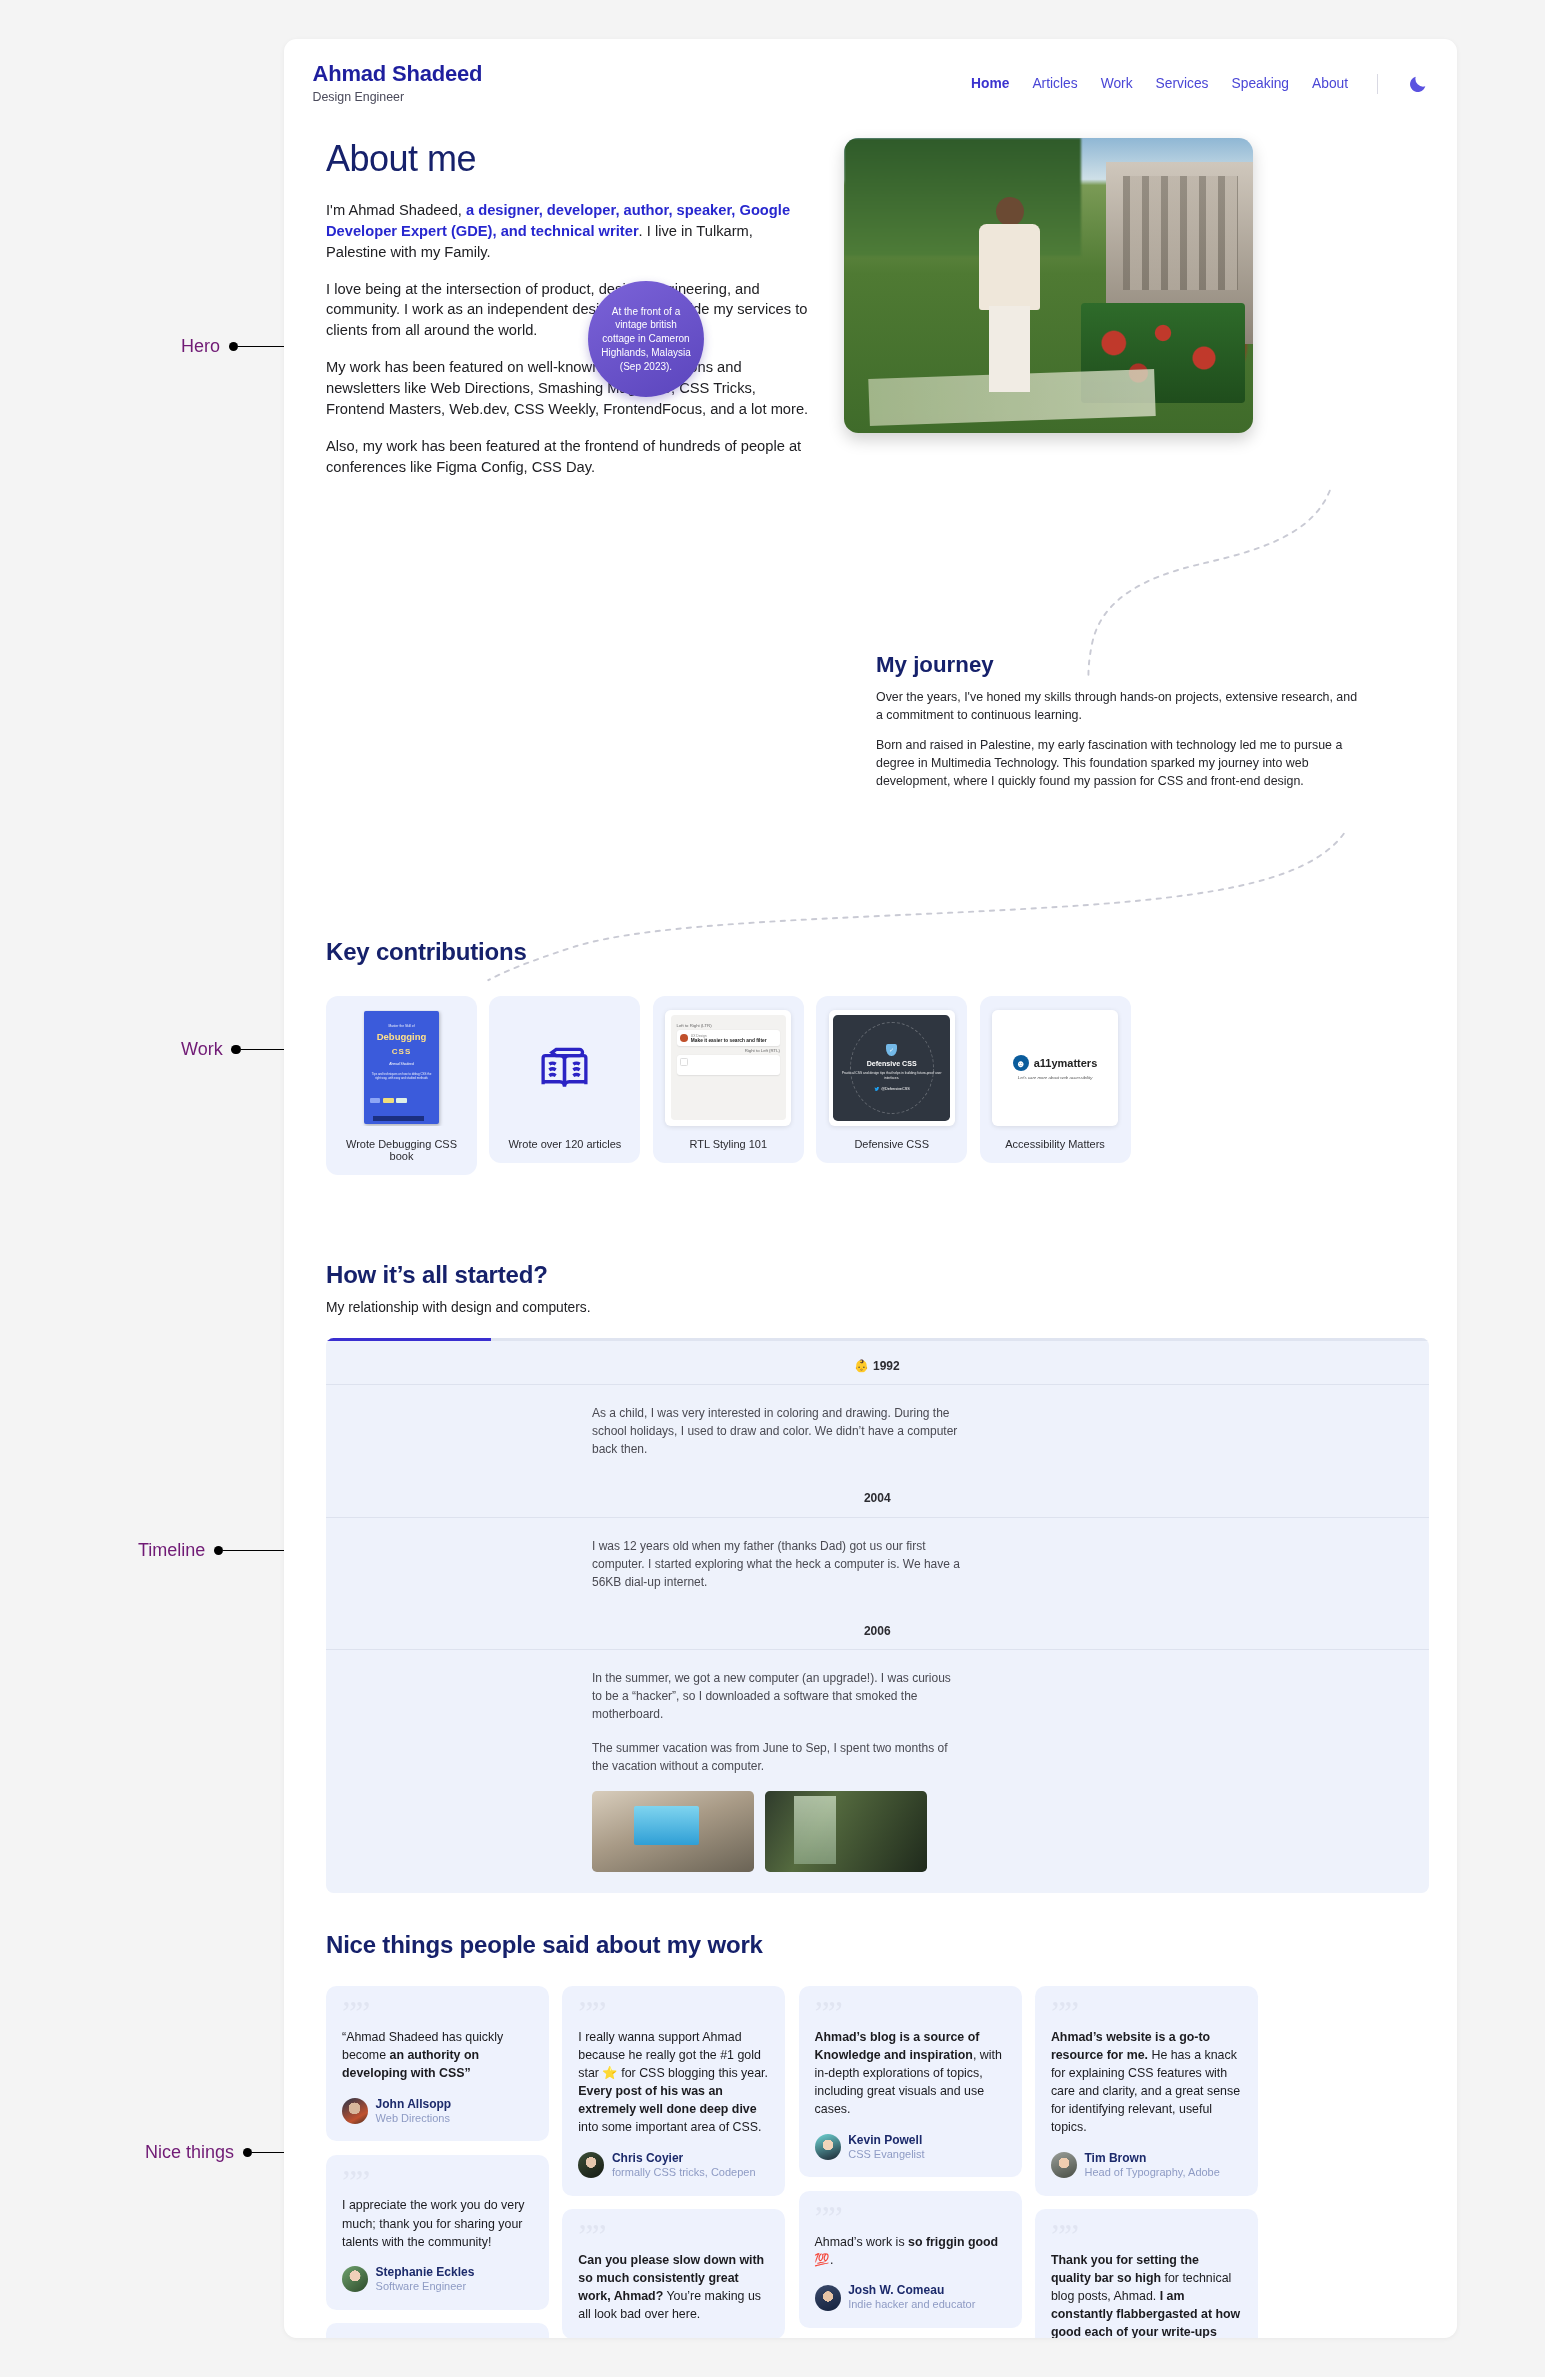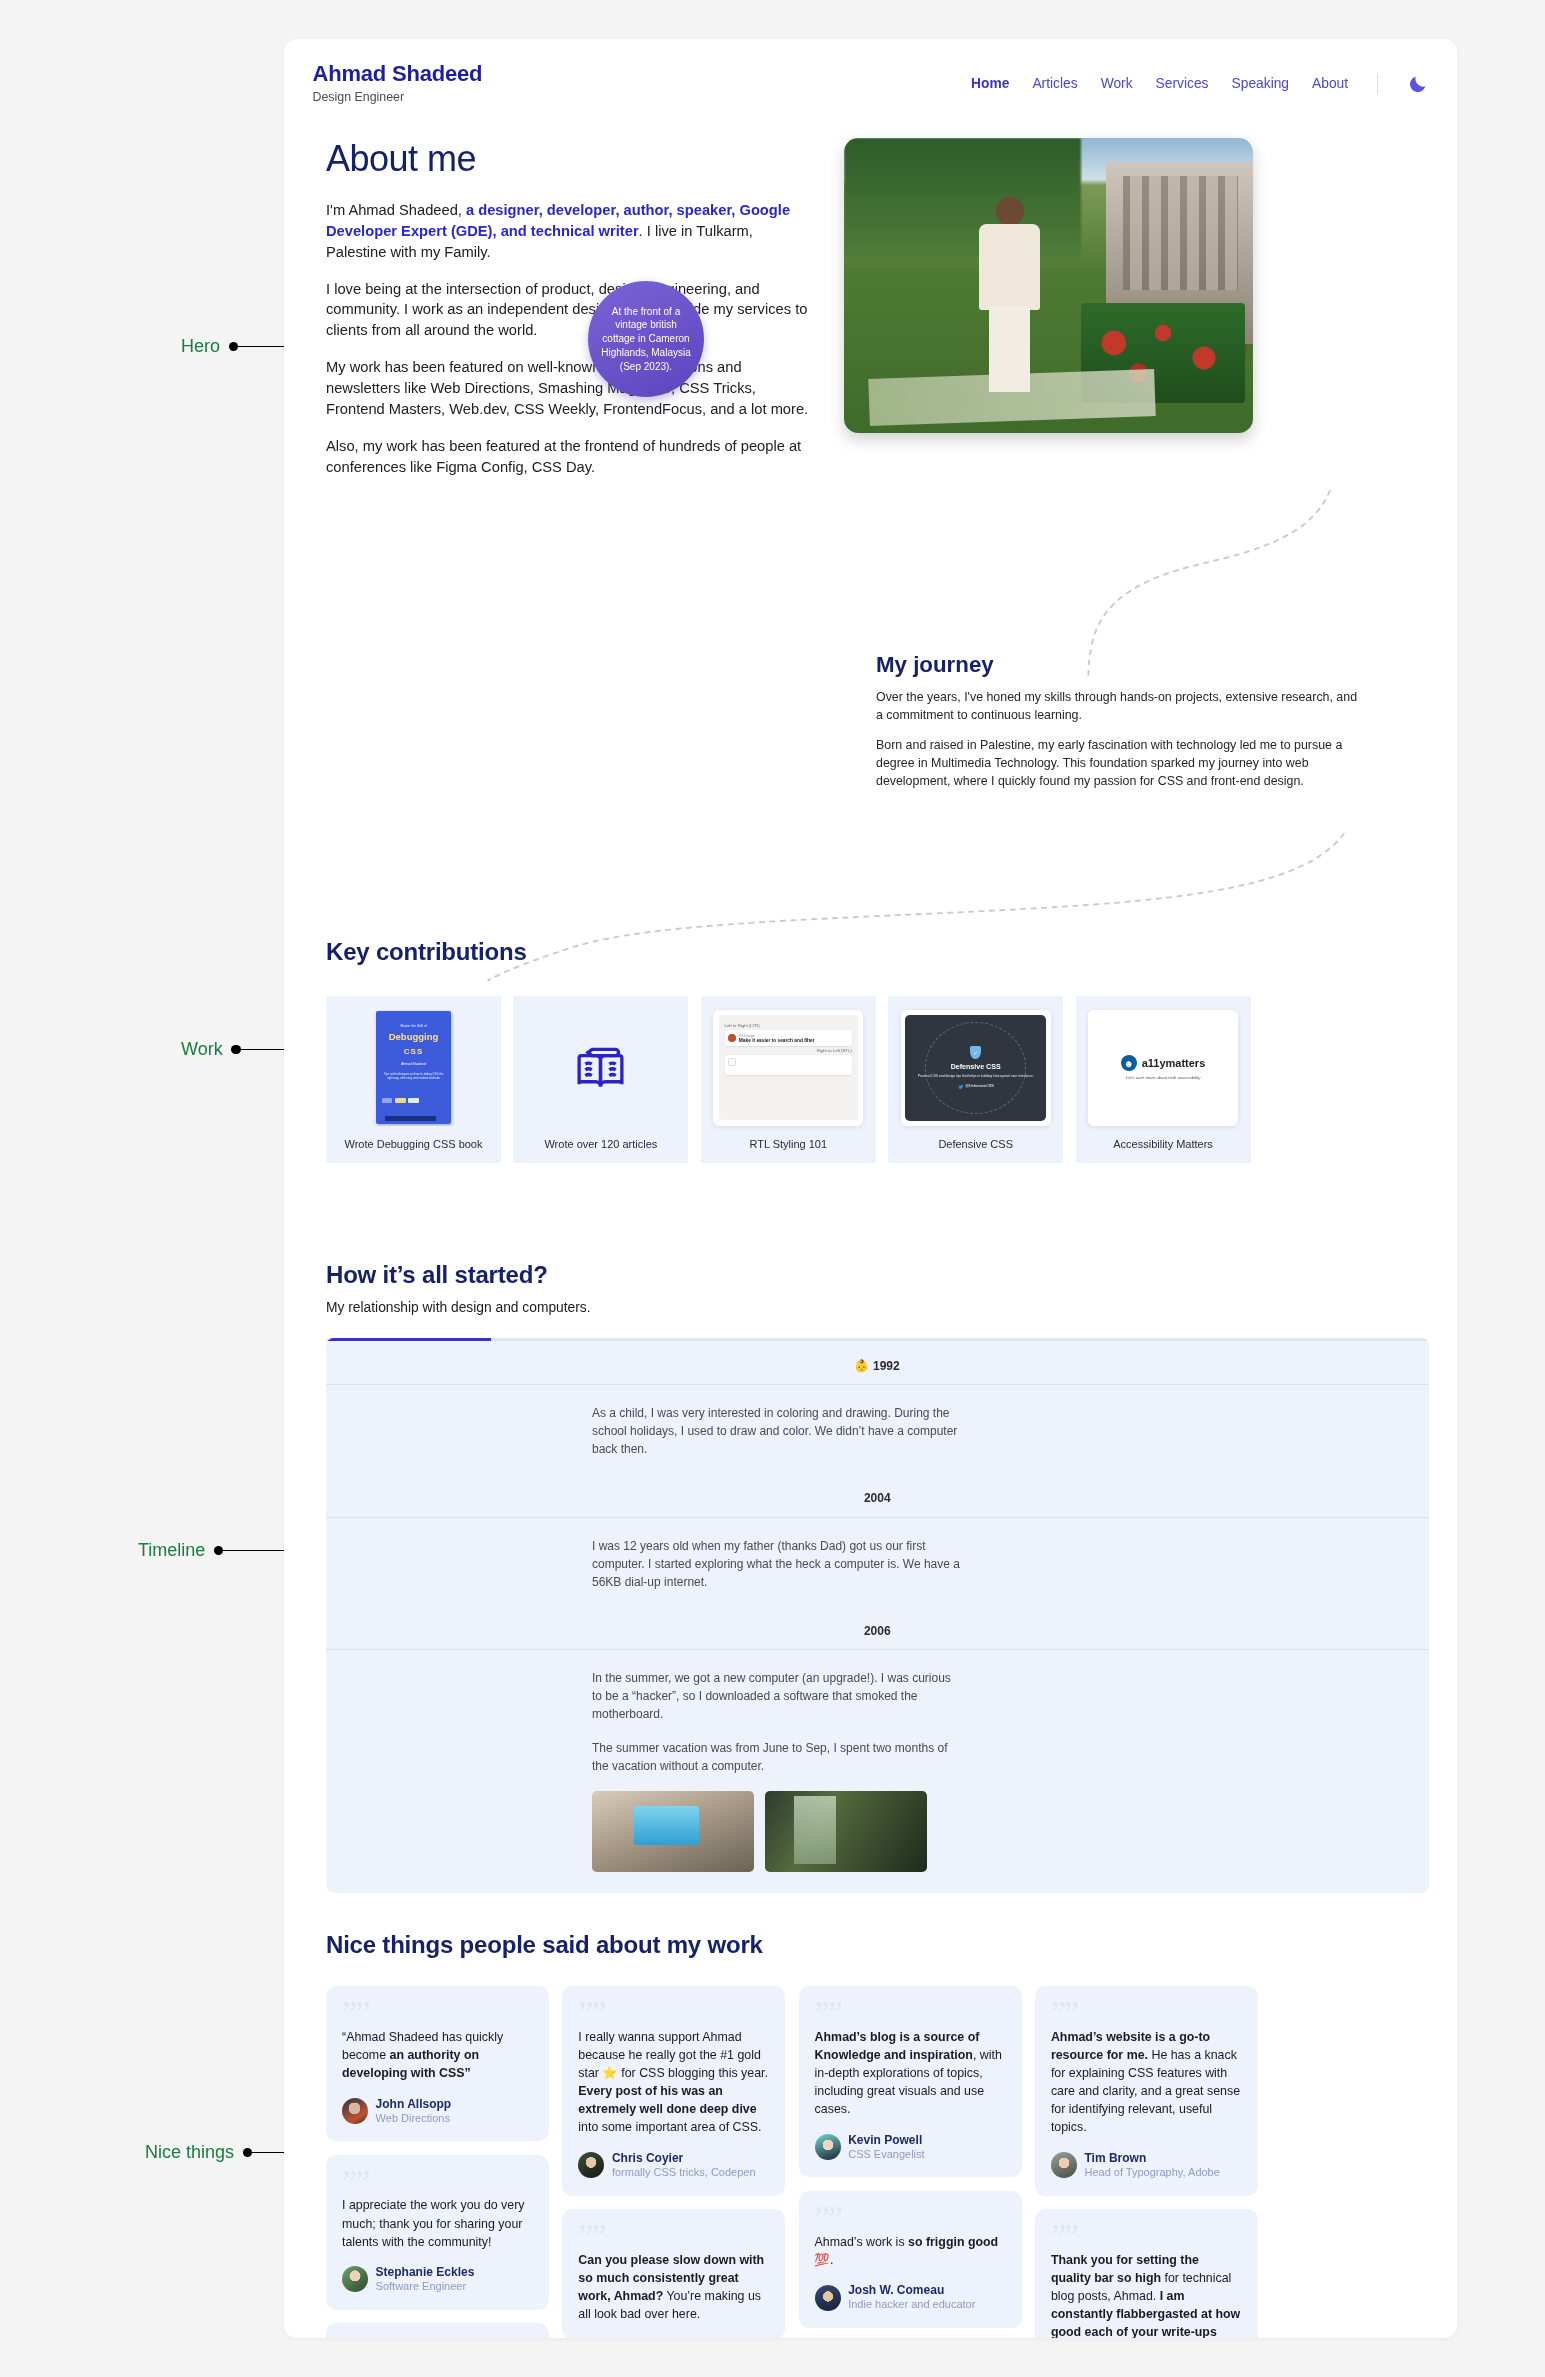--- a/index.html
+++ b/index.html
@@ -7,21 +7,21 @@
   body {
     background: #f4f4f4;
     font-family: "Liberation Sans", sans-serif;
     position: relative;
     overflow: hidden;
   }
 
   
   .annotations { position: absolute; left: 0; top: 0; width: 285px; height: 2380px; }
   .anno { position: absolute; display: flex; align-items: center; white-space: nowrap; }
-  .anno-label { font-size: 18px; color: #15803d; font-family: "Liberation Sans", sans-serif; }
+  .anno-label { font-size: 18px; color: #701a75; font-family: "Liberation Sans", sans-serif; }
   .anno-dot { width: 9.5px; height: 9.5px; border-radius: 50%; background: #000; margin-left: 8.6px; flex: 0 0 auto; }
   .anno-line { height: 1.9px; background: #000; }
 
   
   .page {
     position: absolute;
     left: 284px; top: 39px;
     width: 1173px; height: 2299px;
     background: #fff;
     border-radius: 12.4px;
@@ -105,22 +105,22 @@
 
   
   .section { padding: 0 28.5px 0 42px; }
   h2.sec-title { font-size: 24px; font-weight: bold; color: #16216b; letter-spacing: -0.2px; }
   .sec-sub { font-size: 13.8px; color: #202024; margin-top: 10.5px; }
 
   
   .contrib { position: absolute; left: 0; top: 899px; width: 100%; }
   .contrib-cards { display: flex; gap: 12.4px; margin-top: 29.5px; align-items: flex-start; }
   .ccard {
-    background: #eef2fd; border-radius: 0;
-    width: 175px; padding: 14.3px 12.4px 12.4px 12.4px;
+    background: #eef2fd; border-radius: 12px;
+    width: 151px; padding: 14.3px 12.4px 12.4px 12.4px;
     display: flex; flex-direction: column; align-items: center;
   }
   .ccard .thumb {
     width: 100%; height: 116px; border-radius: 5.7px;
     display: flex; align-items: center; justify-content: center;
     overflow: hidden; position: relative;
   }
   .ccard .cap { font-size: 11px; color: #2b2b30; margin-top: 12.4px; text-align: center; }
 
   .thumb-book { background: transparent; }

